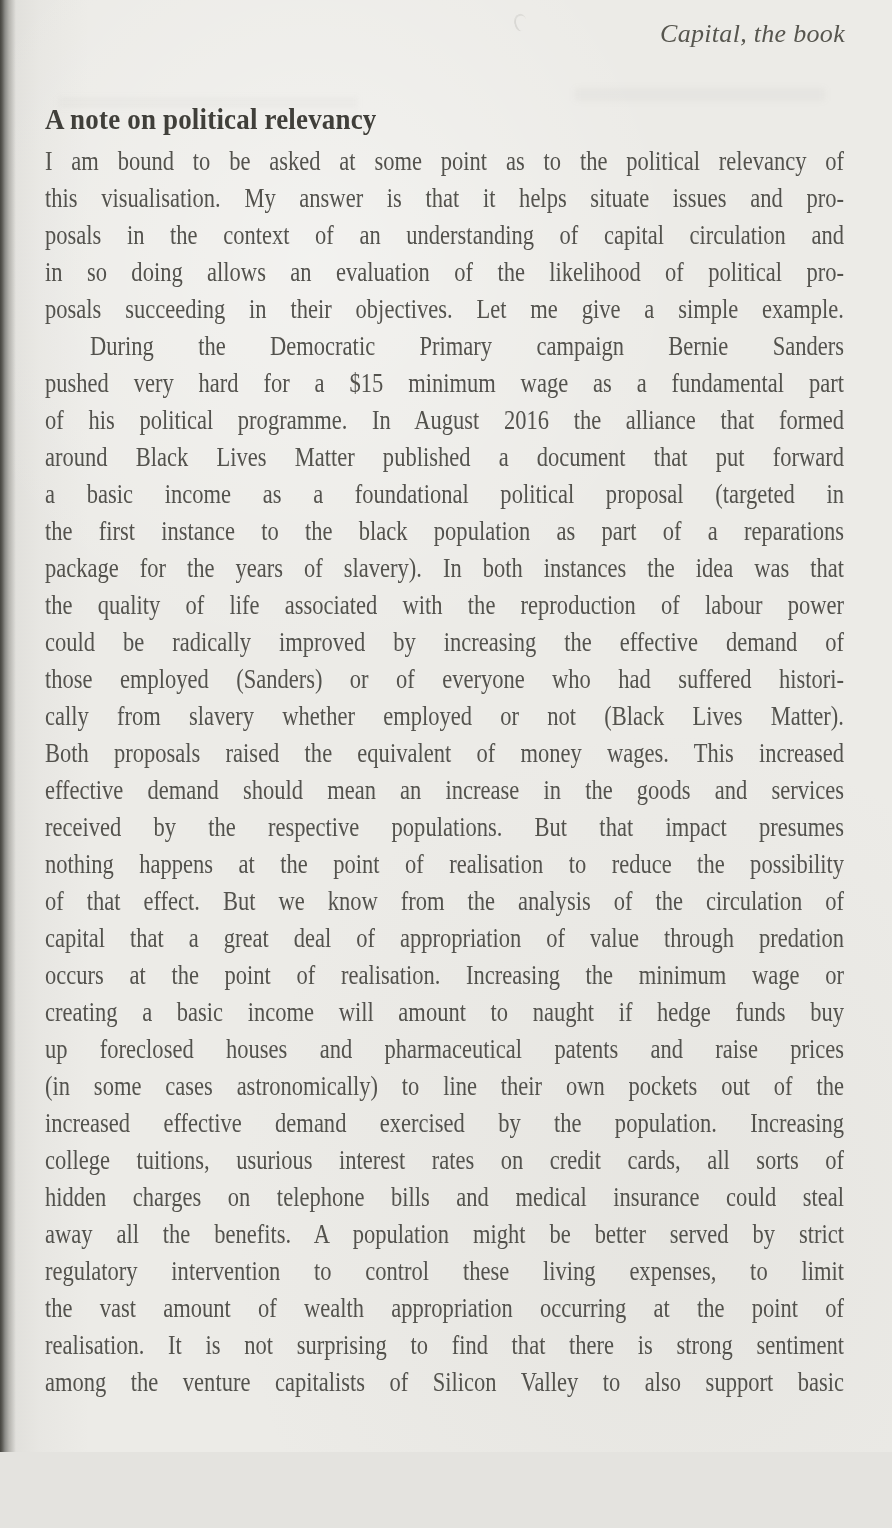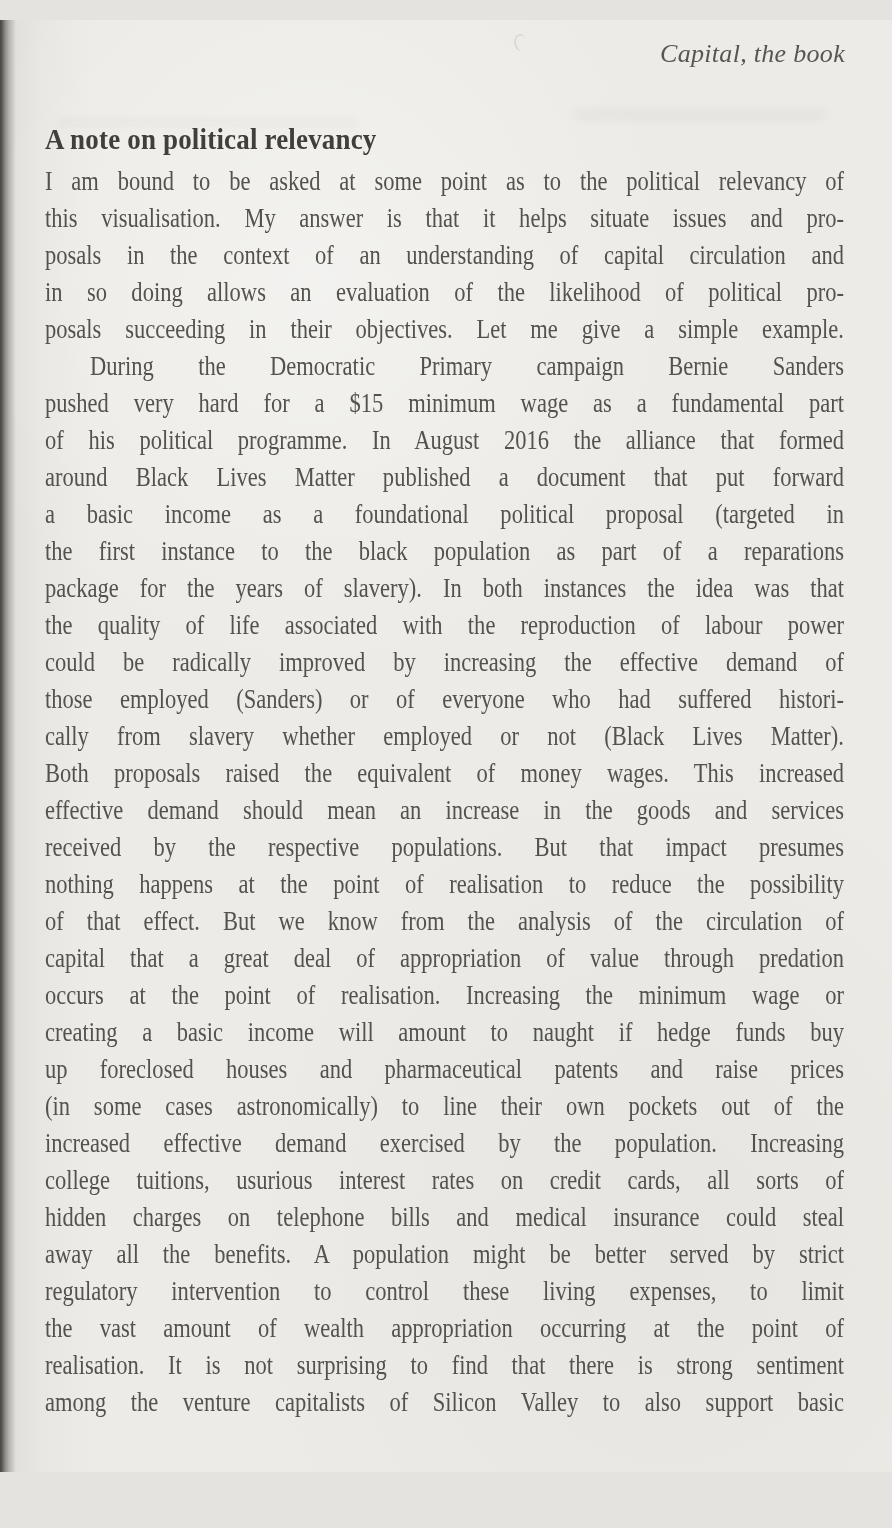--- a/index.html
+++ b/index.html
@@ -7,21 +7,20 @@
     width: 892px; height: 1528px;
     background: #e4e3df;
     font-family: "Liberation Serif", serif;
   }
   .page {
     position: relative;
     width: 892px; height: 1452px;
     background: #ecebe7;
     overflow: hidden;
     color: #53524d;
-    margin-top: 20px;
   }
   
   .page::before {
     content: "";
     position: absolute; inset: 0;
     background:
       radial-gradient(ellipse 60% 40% at 35% 18%, rgba(255,255,255,0.35), rgba(255,255,255,0) 70%),
       radial-gradient(ellipse 70% 50% at 75% 85%, rgba(178,176,168,0.10), rgba(178,176,168,0) 70%),
       linear-gradient(90deg, rgba(90,88,82,0.10), rgba(90,88,82,0.03) 40px, rgba(90,88,82,0) 90px);
     pointer-events: none;

